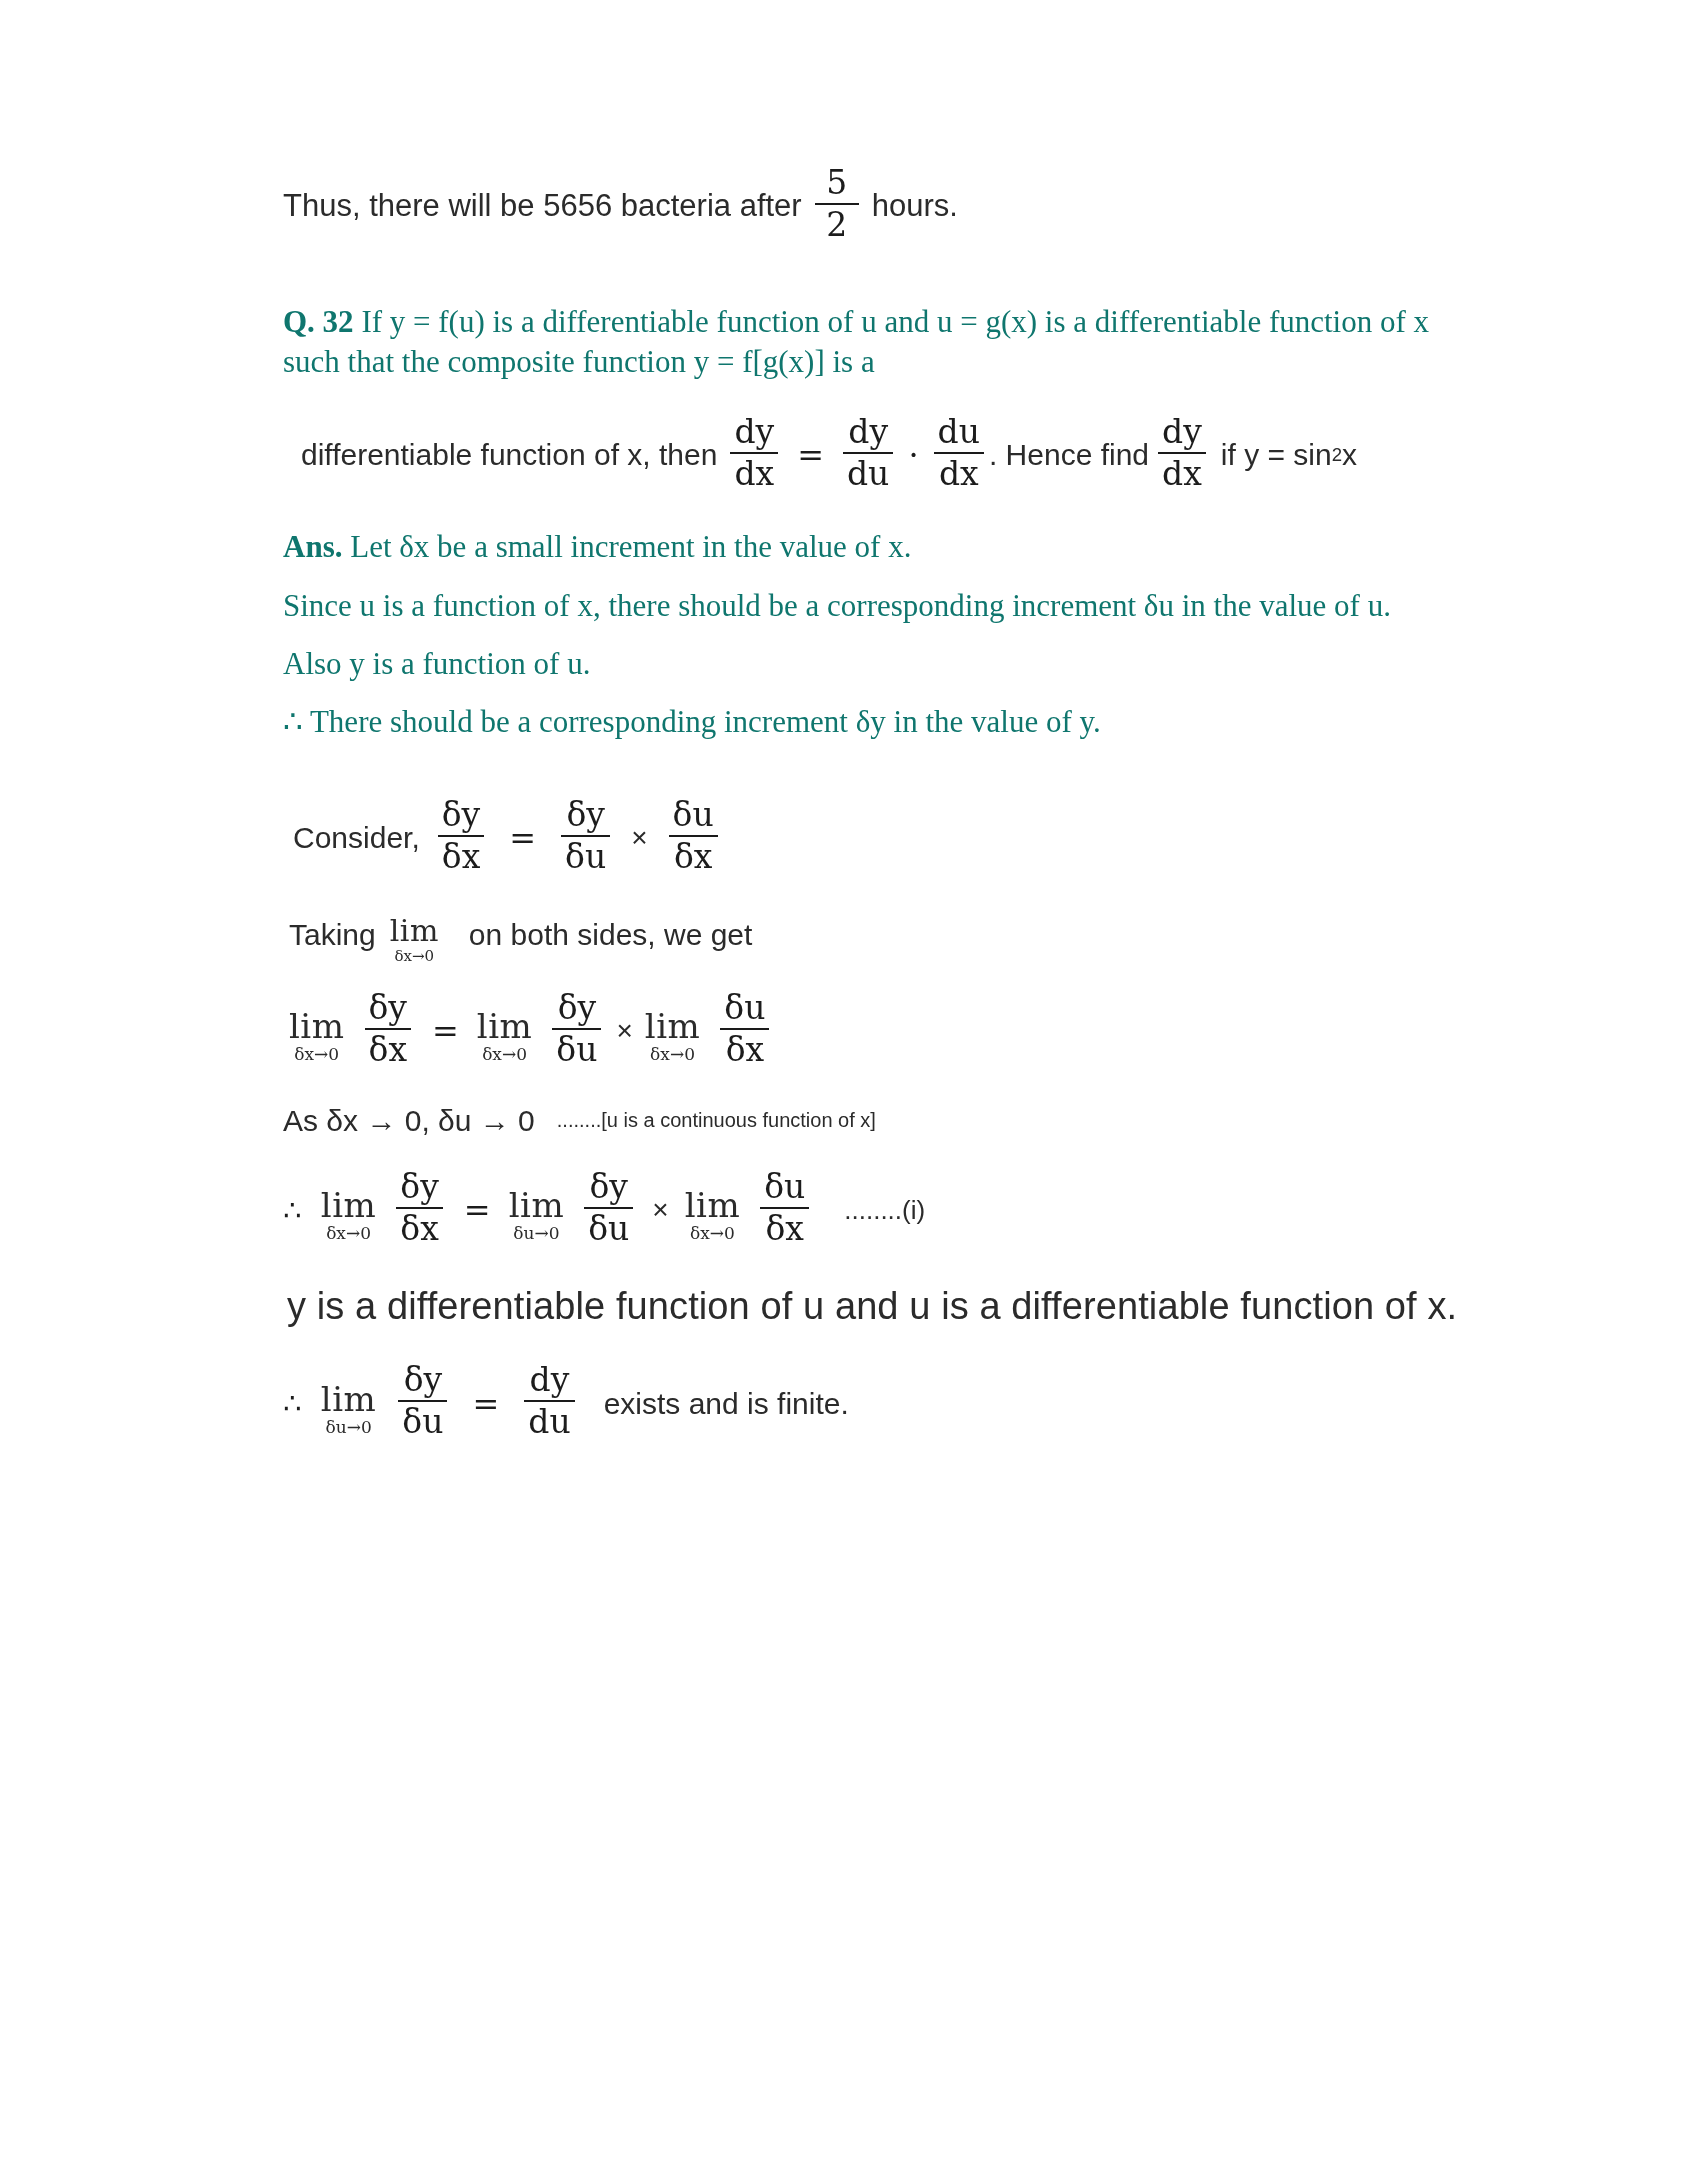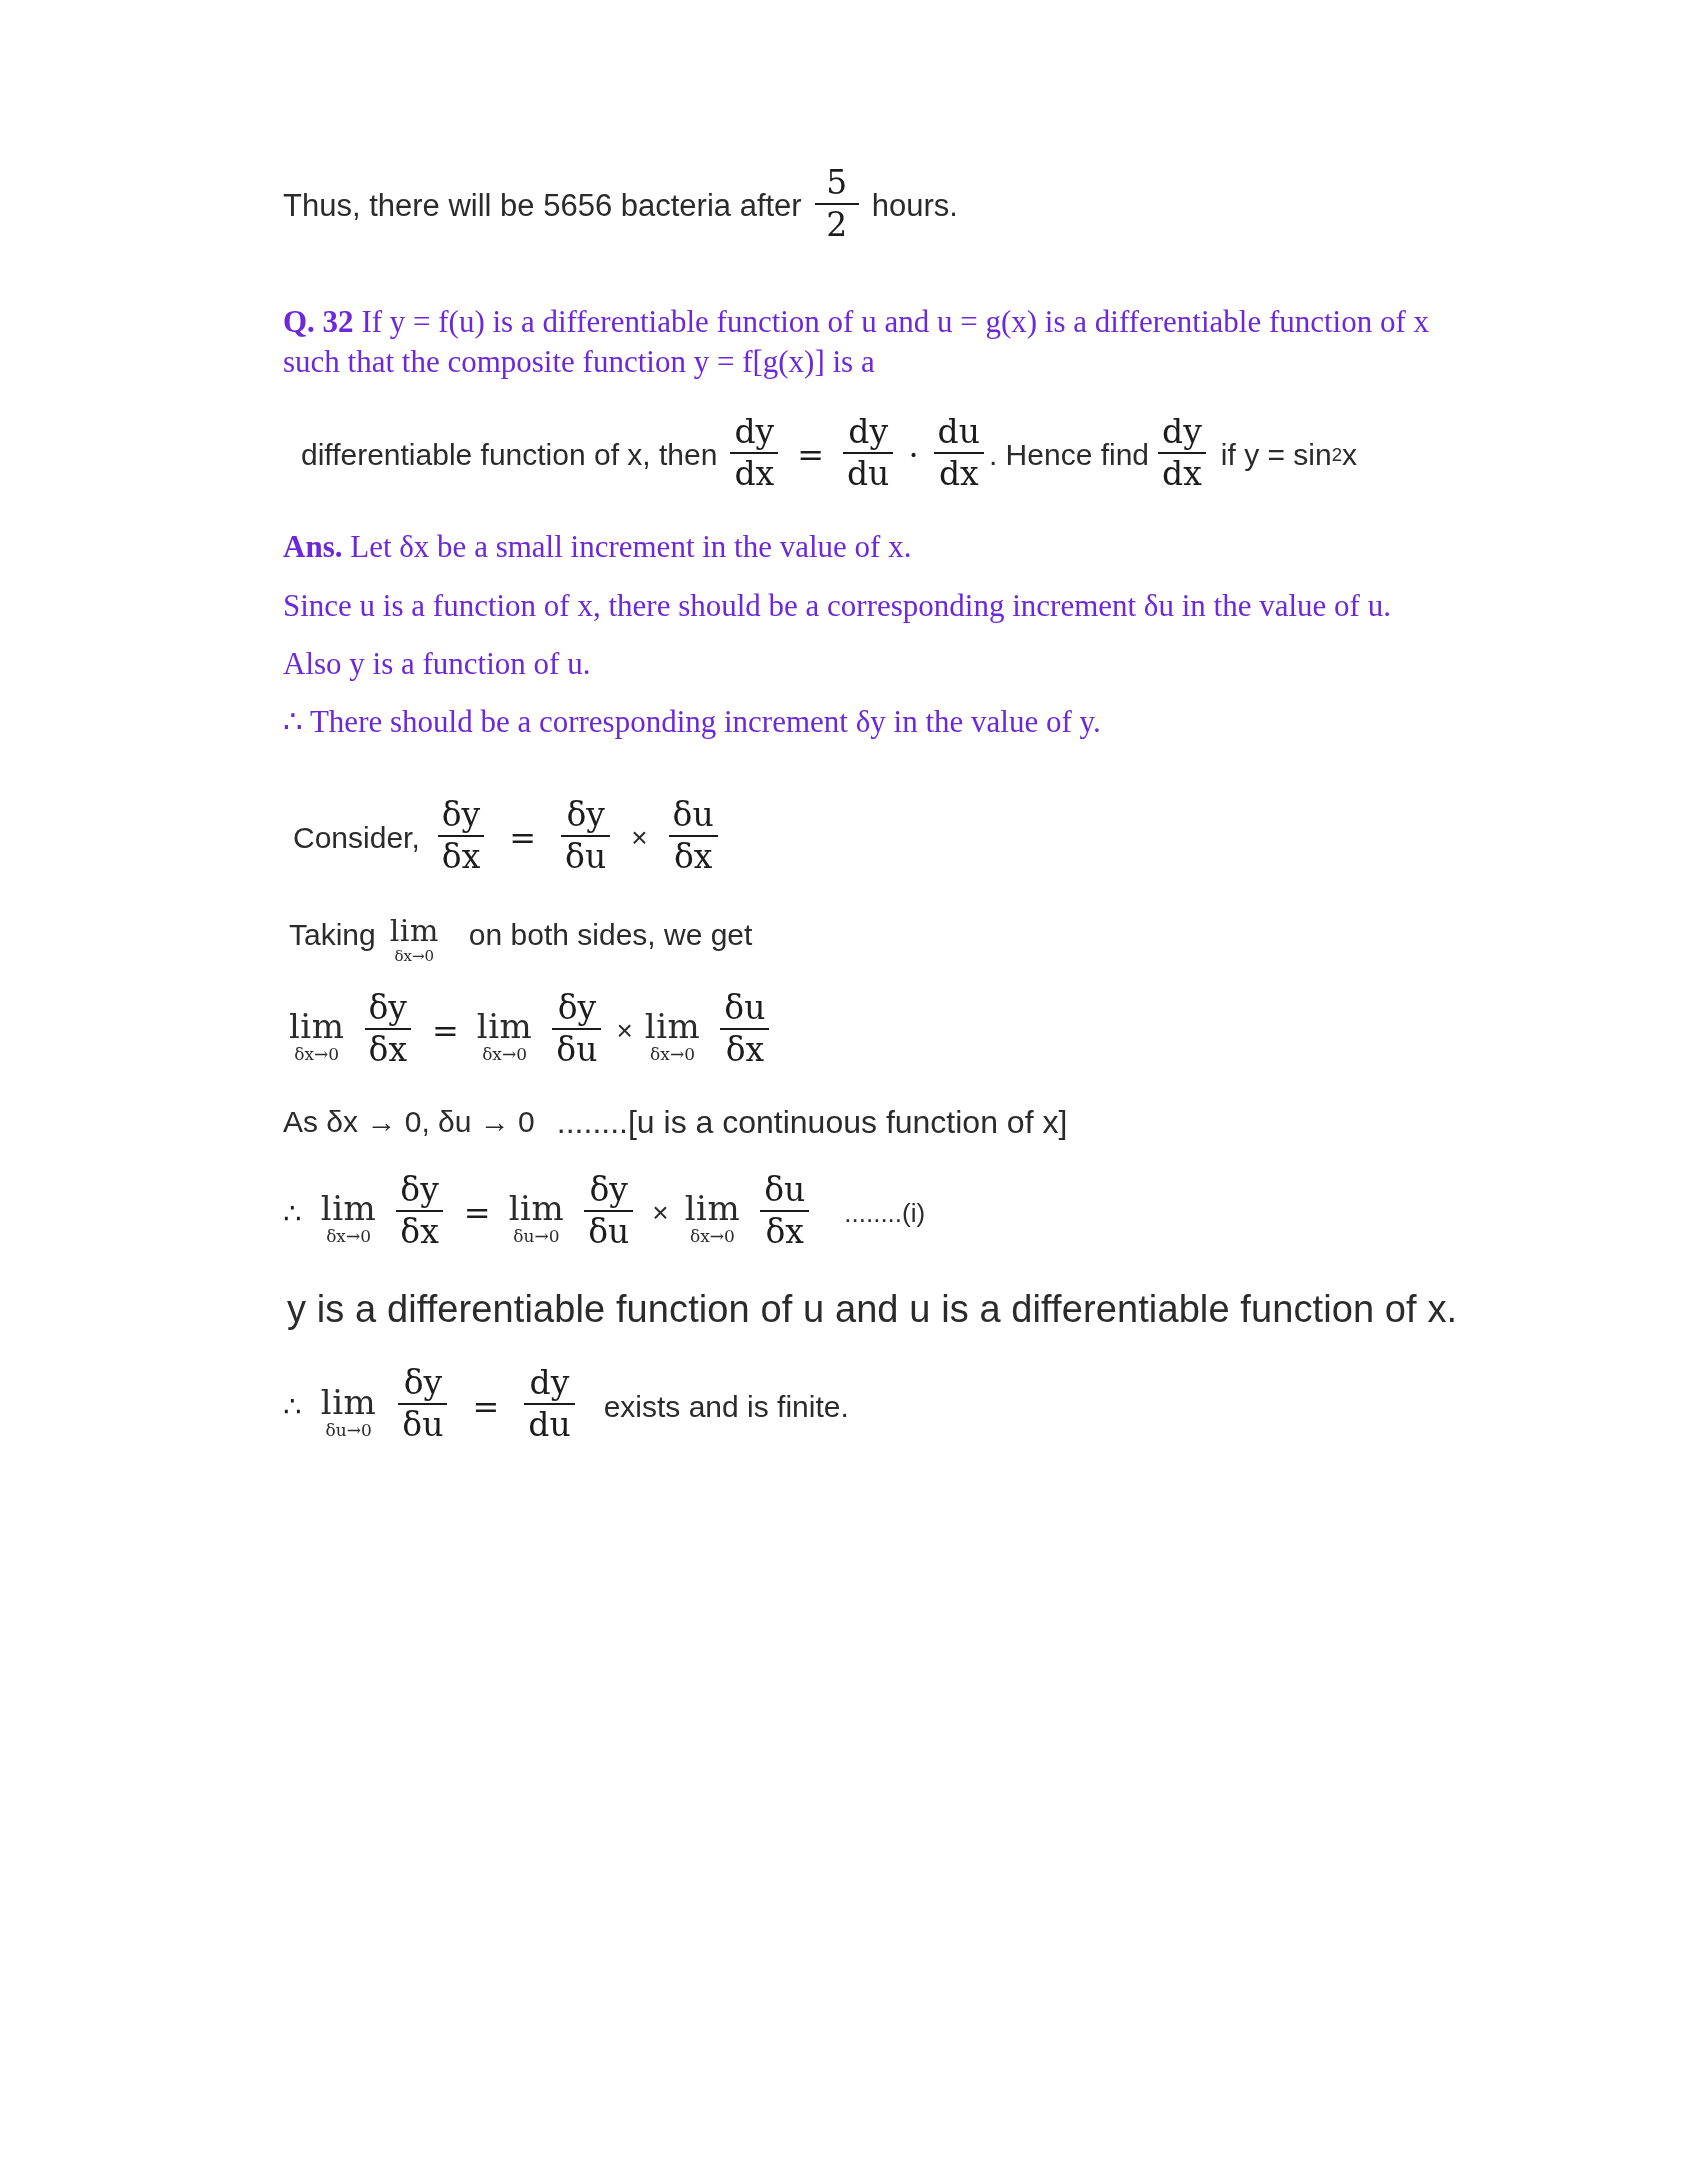--- a/index.html
+++ b/index.html
@@ -29,21 +29,21 @@
     font-family: "Liberation Sans", sans-serif;
     font-size: 38px;
     line-height: 1.28;
     color: #2b2b2b;
     letter-spacing: 0.1px;
   }
   .serif-line {
     font-family: "Liberation Serif", serif;
     font-size: 31px;
     line-height: 1.3;
-    color: #6d28d9;
+    color: #0f766e;
   }
   .serif-line b { font-weight: 700; }
 
   
   .frac {
     display: inline-flex;
     flex-direction: column;
     align-items: center;
     justify-content: center;
     vertical-align: middle;
@@ -289,21 +289,21 @@
         <span class="num mvar">δu</span>
         <span class="bar"></span>
         <span class="den mvar">δx</span>
       </span>
     </div>
 
     <div class="sp-c"></div>
 
     <div class="eqrow">
       <span class="lead">As δx → 0, δu → 0</span>
-      <span style="margin-left:18px; font-size:32px;">........[u is a continuous function of x]</span>
+      <span style="margin-left:18px; font-size:20px;">........[u is a continuous function of x]</span>
     </div>
 
     <div class="sp-c"></div>
 
     <div class="eqrow">
       <span class="therefore">∴</span>
       <span class="lim">
         <span class="op">lim</span>
         <span class="sub">δx→0</span>
       </span>

